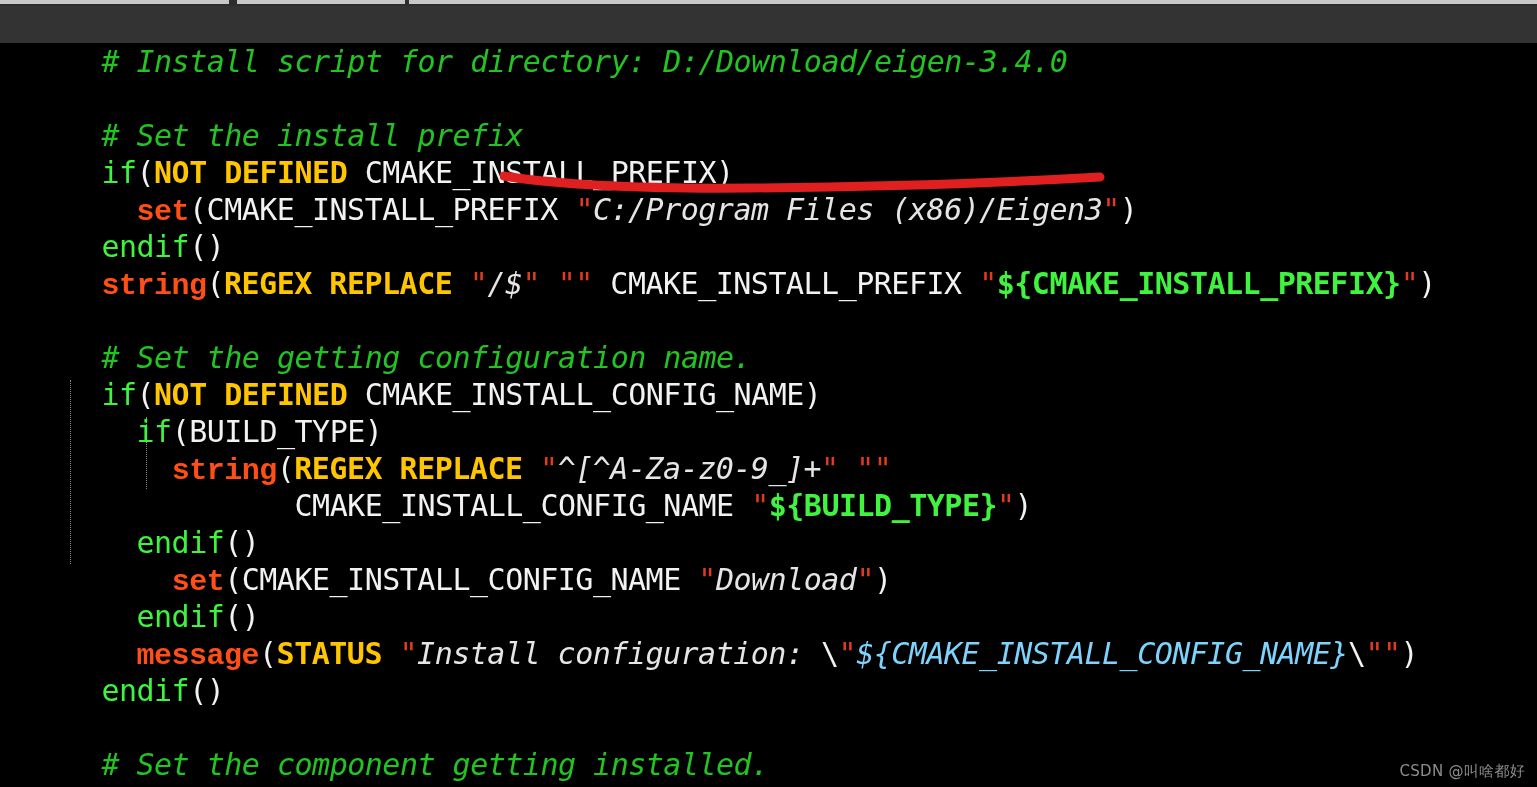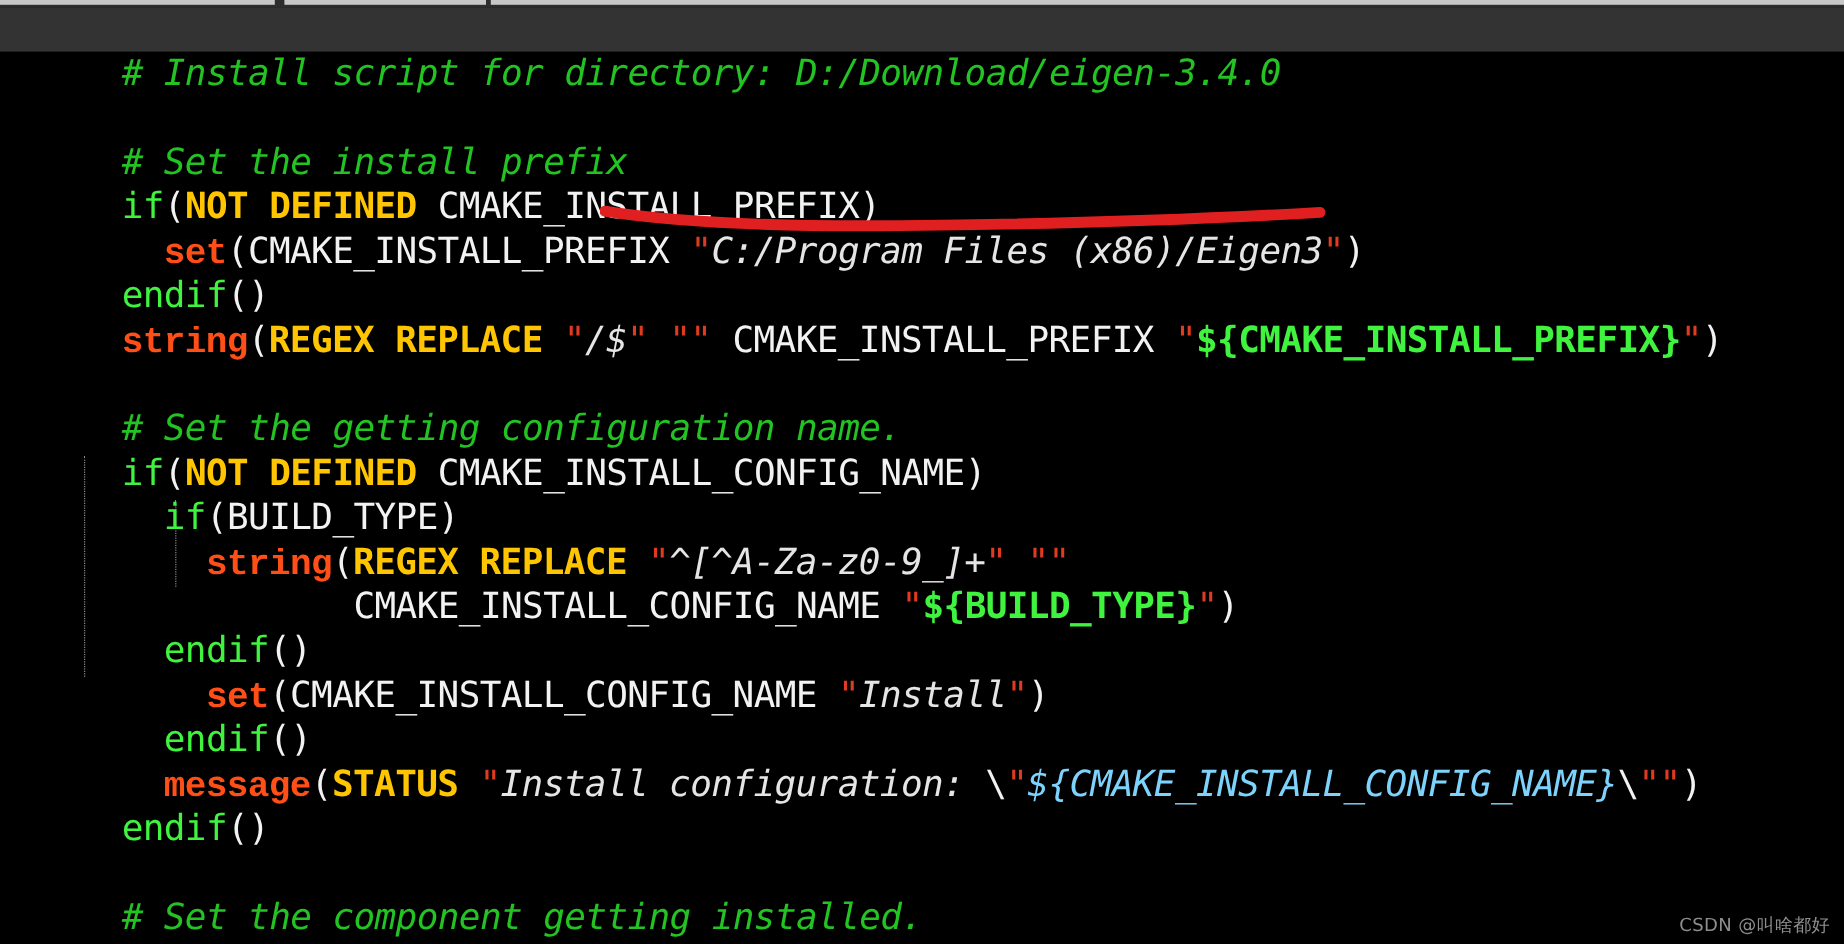--- a/index.html
+++ b/index.html
@@ -166,21 +166,21 @@
 
     <div class="code-line" style="top:444px;">
       <span class="t-var">           </span><span class="t-var">CMAKE_INSTALL_CONFIG_NAME</span><span class="t-var"> </span><span class="t-quote">"</span><span class="t-strvar">${BUILD_TYPE}</span><span class="t-quote">"</span><span class="t-paren">)</span>
     </div>
 
     <div class="code-line" style="top:481px;">
       <span class="t-var">  </span><span class="t-kw">endif</span><span class="t-paren">()</span>
     </div>
 
     <div class="code-line" style="top:518px;">
-      <span class="t-var">    </span><span class="t-cmd">set</span><span class="t-paren">(</span><span class="t-var">CMAKE_INSTALL_CONFIG_NAME </span><span class="t-quote">"</span><span class="t-str">Install</span><span class="t-quote">"</span><span class="t-paren">)</span>
+      <span class="t-var">    </span><span class="t-cmd">set</span><span class="t-paren">(</span><span class="t-var">CMAKE_INSTALL_CONFIG_NAME </span><span class="t-quote">"</span><span class="t-str">Download</span><span class="t-quote">"</span><span class="t-paren">)</span>
     </div>
 
     <div class="code-line" style="top:555px;">
       <span class="t-var">  </span><span class="t-kw">endif</span><span class="t-paren">()</span>
     </div>
 
     <div class="code-line" style="top:592px;">
       <span class="t-var">  </span><span class="t-cmd">message</span><span class="t-paren">(</span><span class="t-arg">STATUS</span><span class="t-var"> </span><span class="t-quote">"</span><span class="t-str">Install configuration: </span><span class="t-esc">\</span><span class="t-quote">"</span><span class="t-strvar2">${CMAKE_INSTALL_CONFIG_NAME}</span><span class="t-esc">\</span><span class="t-quote">"</span><span class="t-quote">"</span><span class="t-paren">)</span>
     </div>
 

